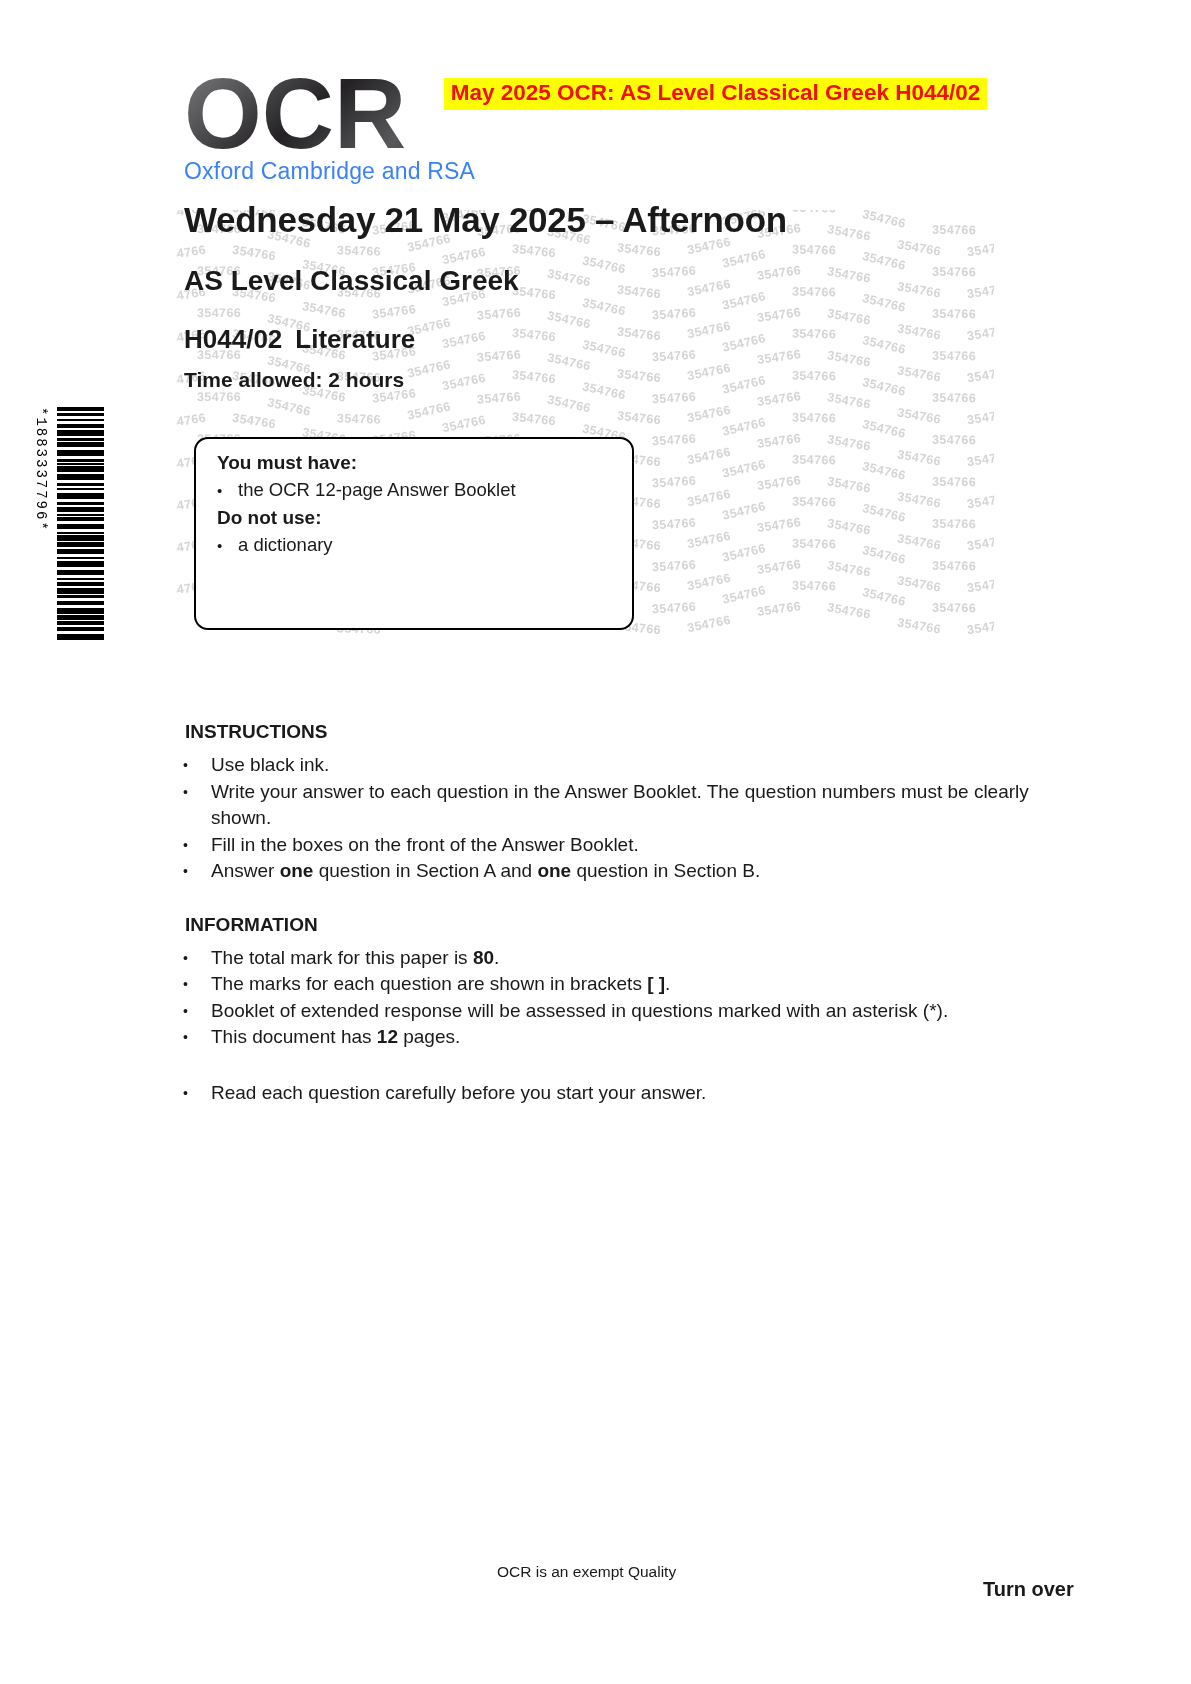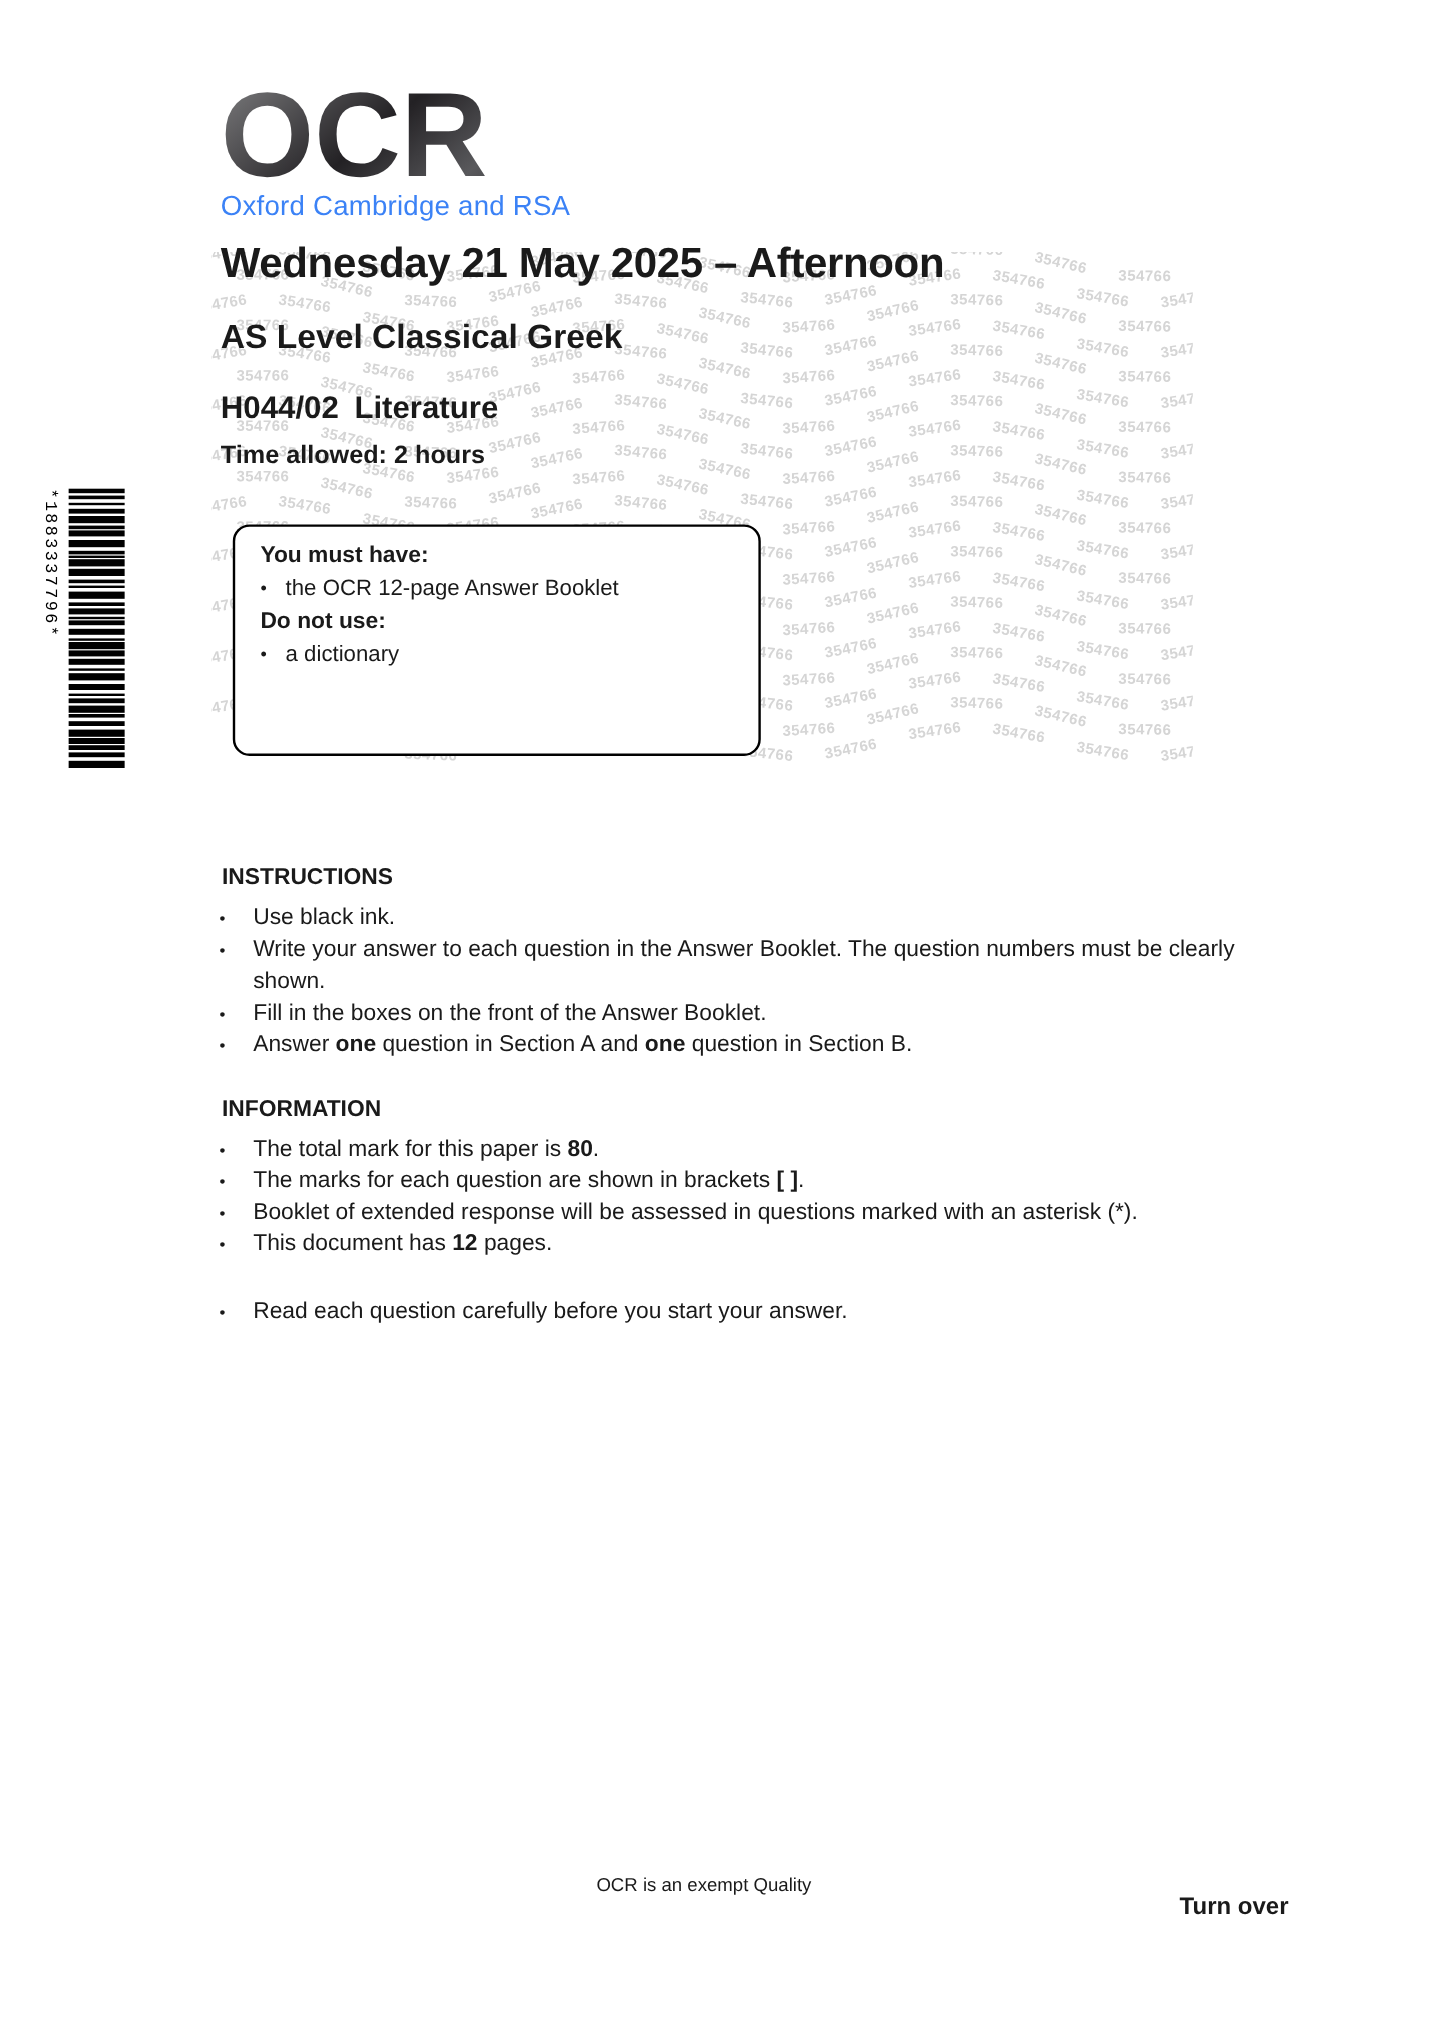--- a/index.html
+++ b/index.html
@@ -354,21 +354,21 @@
       <div class="bar" style="height: 6px; margin-bottom: 2px;"></div>
     </div>
   <div class="barcode-label">*1883337796*</div>
 
   <div class="logo">
     <div class="logo-text">OCR</div>
     <div class="logo-tagline">Oxford Cambridge and RSA</div>
   </div>
 
   <div class="banner">
-    <br>
+    <span class="banner-line" style="background: rgb(255, 255, 0); color: rgb(240, 16, 16);">May 2025 OCR: AS Level Classical Greek H044/02</span><br>
   </div>
 
   <div class="title">Wednesday 21 May 2025 – Afternoon</div>
   <div class="subtitle">AS Level Classical Greek</div>
   <div class="paper-line">
     <span class="code">H044/02</span><span class="name">Literature</span>
   </div>
   <div class="time">Time allowed: 2 hours</div>
 
   <div class="req-box">

